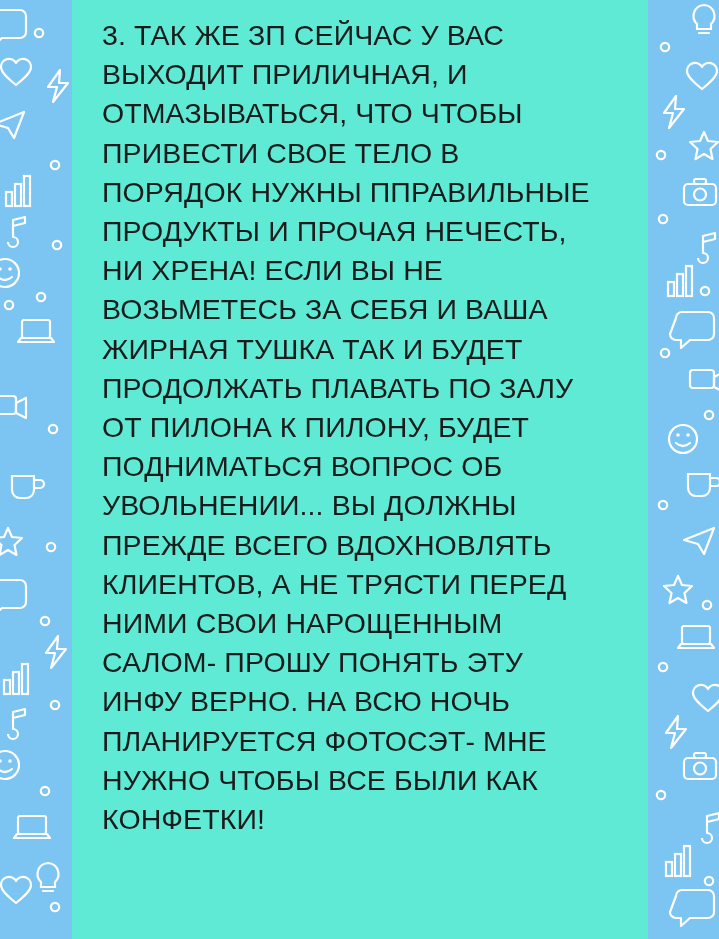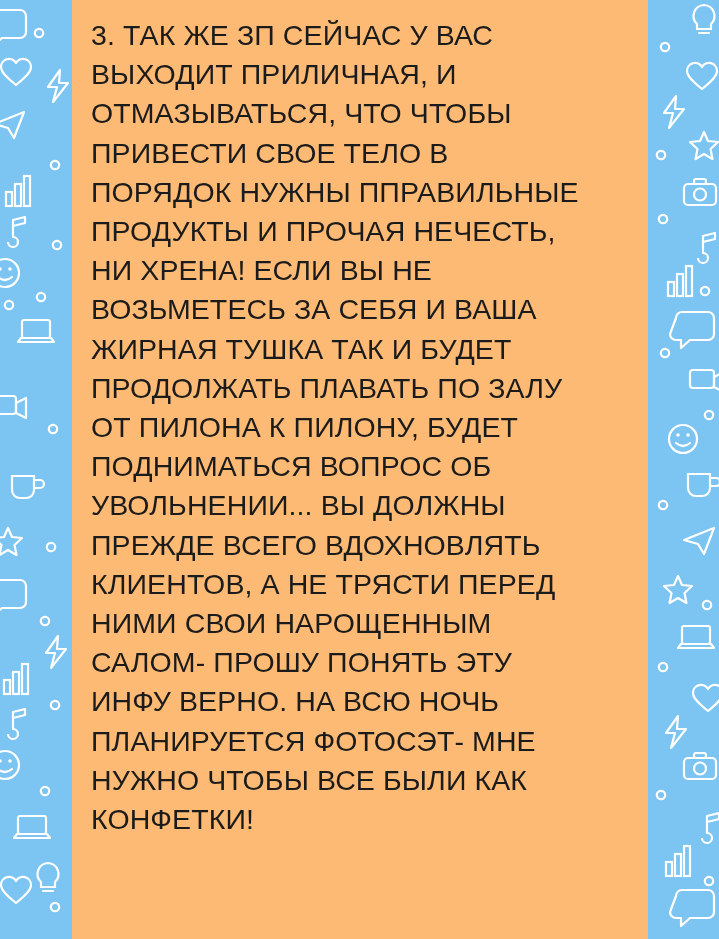--- a/index.html
+++ b/index.html
@@ -34,23 +34,23 @@
     left: 0;
   }
 
   
   .bubble {
     position: absolute;
     left: 72px;
     top: 0;
     width: 576px;
     min-height: 939px;
-    background: #fdba74;
+    background: #5eead4;
     box-sizing: border-box;
-    padding: 16px 12px 14px 19px;
+    padding: 16px 12px 14px 30px;
   }
 
   .bubble-text {
     margin: 0;
     color: #1b1b1b;
     font-family: "Liberation Sans", sans-serif;
     font-size: 28.5px;
     line-height: 39.2px;
     letter-spacing: 0.1px;
     text-transform: uppercase;

